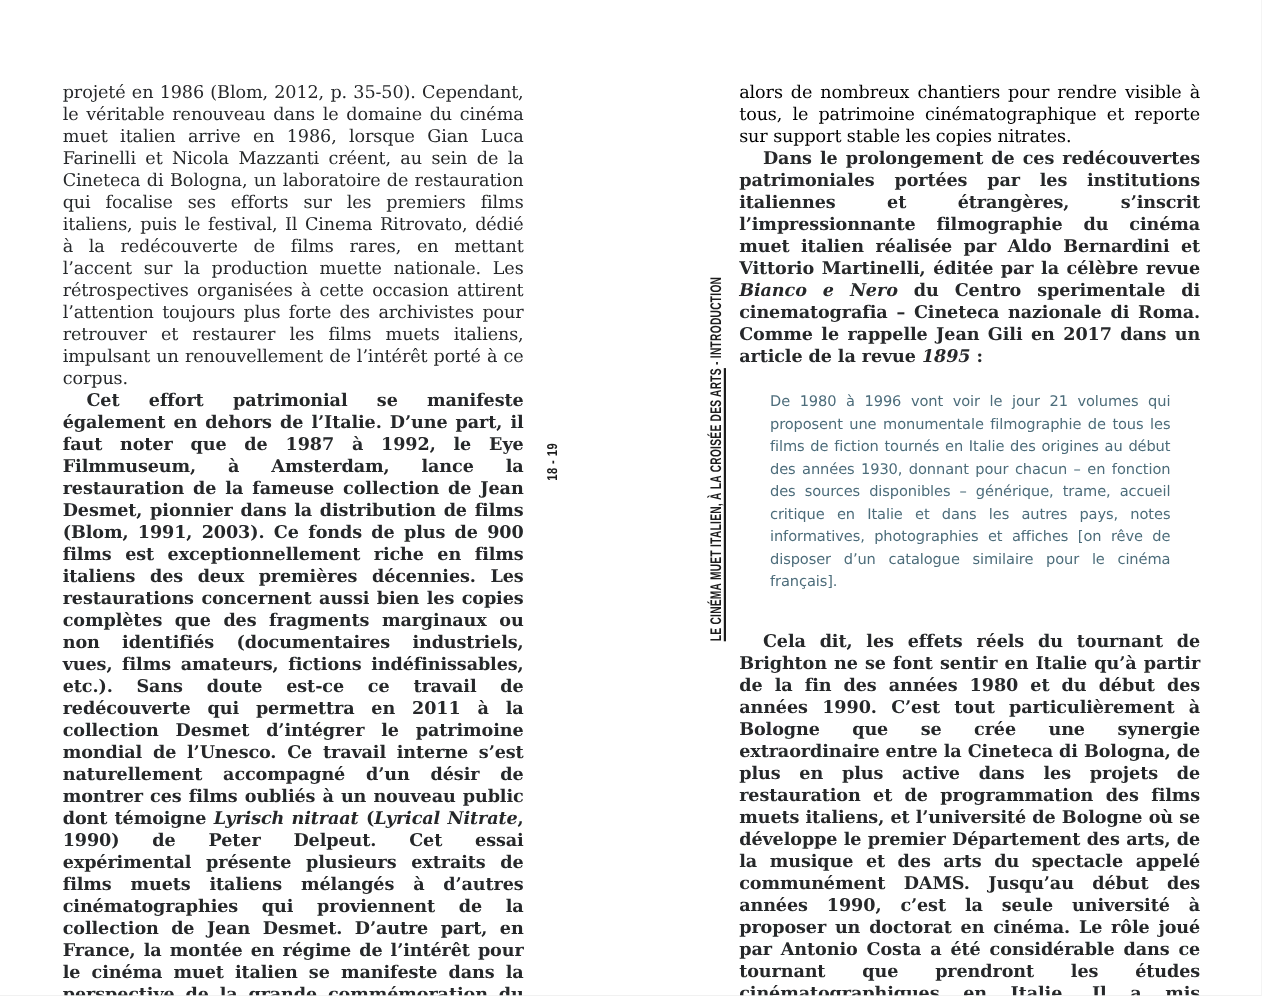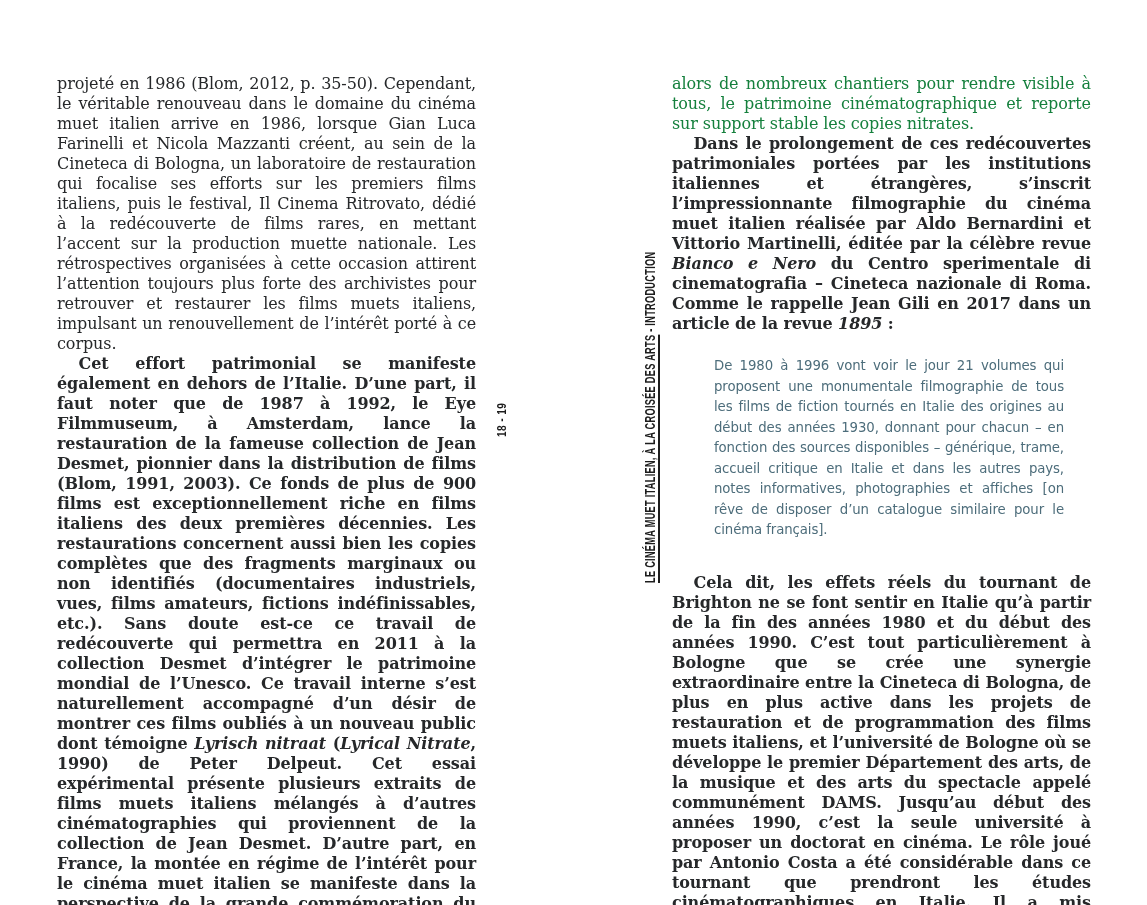--- a/index.html
+++ b/index.html
@@ -20,21 +20,21 @@
     text-align: justify;
     color: #26282a;
     letter-spacing: -0.1px;
   }
   .page-column.left  { left: 57px; }
   .page-column.right { left: 672px; }
   .para { margin: 0; }
   .para.indent { text-indent: 1.35em; font-weight: bold; }
   .it { font-style: italic; }
   .blockquote {
-    margin: 22px 27px 32px 42px;
+    margin: 22px 27px 32px 28px;
     font-family: "DejaVu Sans", sans-serif;
     font-size: 13.3px;
     line-height: 20.5px;
     text-align: justify;
     letter-spacing: -0.1px;
   }
   .spine-title {
     position: absolute;
     left: 640px;
     top: 583px;
@@ -78,19 +78,19 @@
     <p class="para indent" style="color: rgb(38, 40, 42);"><span>Cet effort patrimonial se manifeste également en dehors de l’Italie. D’une part, il faut noter que de 1987 à 1992, le Eye Filmmuseum, à Amsterdam, lance la restauration de la fameuse collection de Jean Desmet, pionnier dans la distribution de films (Blom, 1991, 2003). Ce fonds de plus de 900 films est exceptionnellement riche en films italiens des deux premières décennies. Les restaurations concernent aussi bien les copies complètes que des fragments marginaux ou non identifiés (documentaires industriels, vues, films amateurs, fictions indéfinissables, etc.). Sans doute est-ce ce travail de redécouverte qui permettra en 2011 à la collection Desmet d’intégrer le patrimoine mondial de l’Unesco. Ce travail interne s’est naturellement accompagné d’un désir de montrer ces films oubliés à un nouveau public dont témoigne </span><span class="it">Lyrisch nitraat</span><span> (</span><span class="it">Lyrical Nitrate</span><span>, 1990) de Peter Delpeut. Cet essai expérimental présente plusieurs extraits de films muets italiens mélangés à d’autres cinématographies qui proviennent de la collection de Jean Desmet. D’autre part, en France, la montée en régime de l’intérêt pour le cinéma muet italien se manifeste dans la perspective de la grande commémoration du centenaire de la naissance du cinéma en 1995. La Cinémathèque française et la Direction du patrimoine cinématographique du CNC (à l’époque Archives françaises du film) font un inventaire de leurs collections dans le cadre du « plan nitrate » qui propose</span></p>
   </div>
 
   <div class="page-marker" style="color: rgb(28, 28, 28);">18 - 19</div>
 
   <div class="spine-title">
     <span class="underlined">LE CINÉMA MUET ITALIEN, À LA CROISÉE DES ARTS</span><span> - INTRODUCTION</span>
   </div>
 
   <div class="page-column right">
-    <p class="para" style="color: #15803d;"><span>alors de nombreux chantiers pour rendre visible à tous, le patrimoine cinématographique et reporte sur support stable les copies nitrates.</span></p>
+    <p class="para" style="color: #000000;"><span>alors de nombreux chantiers pour rendre visible à tous, le patrimoine cinématographique et reporte sur support stable les copies nitrates.</span></p>
     <p class="para indent" style="color: rgb(38, 40, 42);"><span>Dans le prolongement de ces redécouvertes patrimoniales portées par les institutions italiennes et étrangères, s’inscrit l’impressionnante filmographie du cinéma muet italien réalisée par Aldo Bernardini et Vittorio Martinelli, éditée par la célèbre revue </span><span class="it">Bianco e Nero</span><span> du Centro sperimentale di cinematografia – Cineteca nazionale di Roma. Comme le rappelle Jean Gili en 2017 dans un article de la revue </span><span class="it">1895</span><span> :</span></p>
     <p class="para blockquote" style="color: rgb(77, 109, 123);"><span>De 1980 à 1996 vont voir le jour 21 volumes qui proposent une monumentale filmographie de tous les films de fiction tournés en Italie des origines au début des années 1930, donnant pour chacun – en fonction des sources disponibles – générique, trame, accueil critique en Italie et dans les autres pays, notes informatives, photographies et affiches [on rêve de disposer d’un catalogue similaire pour le cinéma français].</span></p>
     <p class="para indent" style="color: rgb(38, 40, 42);"><span>Cela dit, les effets réels du tournant de Brighton ne se font sentir en Italie qu’à partir de la fin des années 1980 et du début des années 1990. C’est tout particulièrement à Bologne que se crée une synergie extraordinaire entre la Cineteca di Bologna, de plus en plus active dans les projets de restauration et de programmation des films muets italiens, et l’université de Bologne où se développe le premier Département des arts, de la musique et des arts du spectacle appelé communément DAMS. Jusqu’au début des années 1990, c’est la seule université à proposer un doctorat en cinéma. Le rôle joué par Antonio Costa a été considérable dans ce tournant que prendront les études cinématographiques en Italie. Il a mis l’analyse des films au centre de celles-ci, conduisant ses étudiants et doctorants sur de nouvelles voies. Spécialiste des relations entre peintre, littérature et cinéma, il accorde dans ses contributions dédiées au cinéma muet une attention particulière à l’esthétique, la mise</span></p>
   </div>
 
 </div>
 
 </body></html>

